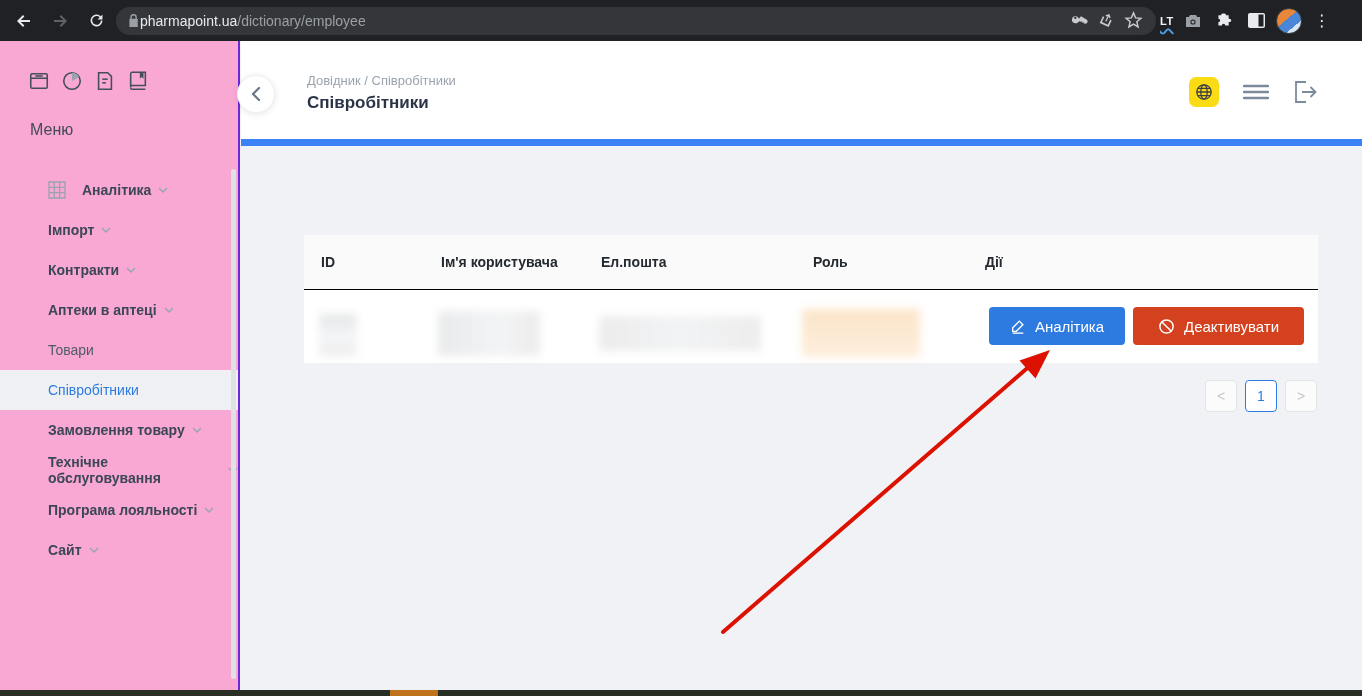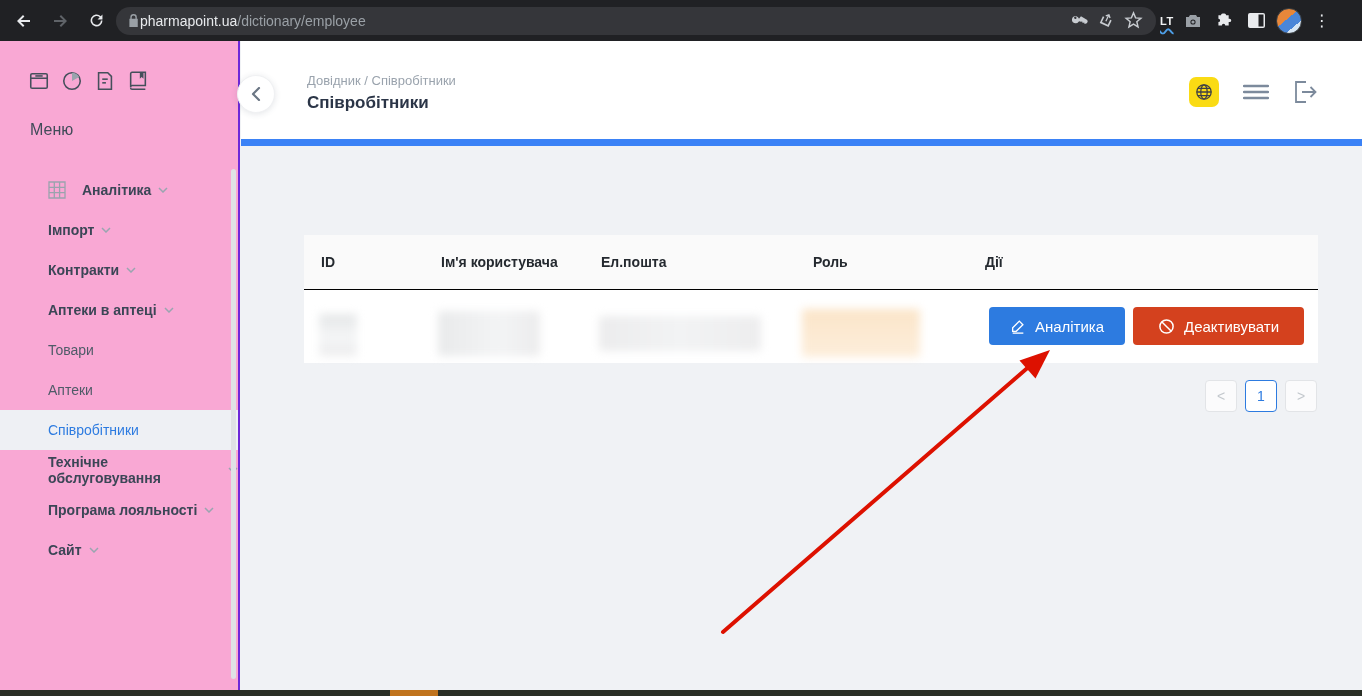--- a/index.html
+++ b/index.html
@@ -215,25 +215,30 @@
         <span>Аптеки в аптеці</span>
         <span class="chev">
             <svg width="10" height="6" viewBox="0 0 10 6">
               <polyline points="1,1 5,5 9,1" fill="none" stroke="#9aa5b0" stroke-width="1.5"></polyline>
             </svg>
           </span>
       </li>
       <li class="sb-item sb-sub">
         <span>Товари</span>
       </li>
-      <li class="sb-item sb-sub">
-        <span>Аптеки</span>
-      </li>
       <li class="sb-item sb-sub sb-active">
         <span>Співробітники</span>
+      </li>
+      <li class="sb-item">
+        <span>Замовлення товару</span>
+        <span class="chev">
+            <svg width="10" height="6" viewBox="0 0 10 6">
+              <polyline points="1,1 5,5 9,1" fill="none" stroke="#9aa5b0" stroke-width="1.5"></polyline>
+            </svg>
+          </span>
       </li>
       <li class="sb-item">
         <span>Технічне обслуговування</span>
         <span class="chev">
             <svg width="10" height="6" viewBox="0 0 10 6">
               <polyline points="1,1 5,5 9,1" fill="none" stroke="#9aa5b0" stroke-width="1.5"></polyline>
             </svg>
           </span>
       </li>
       <li class="sb-item">

